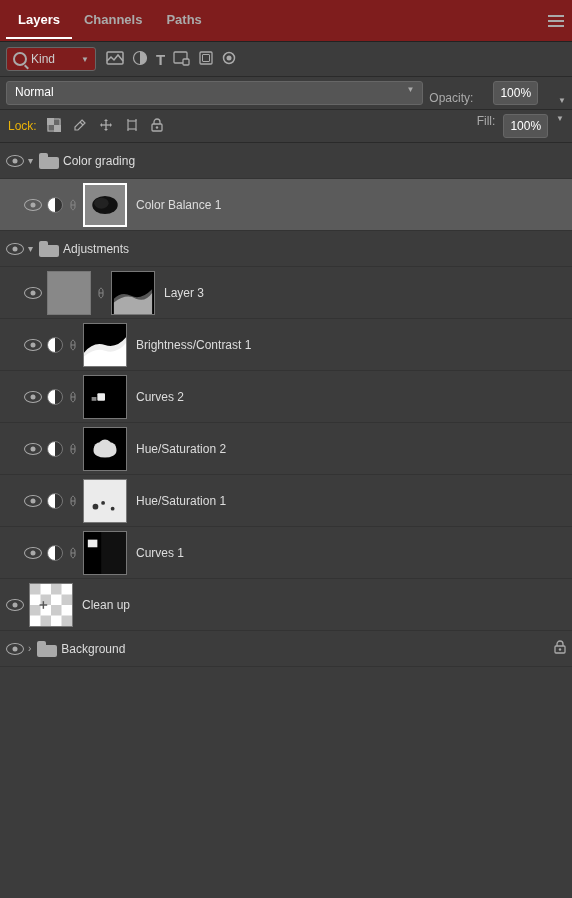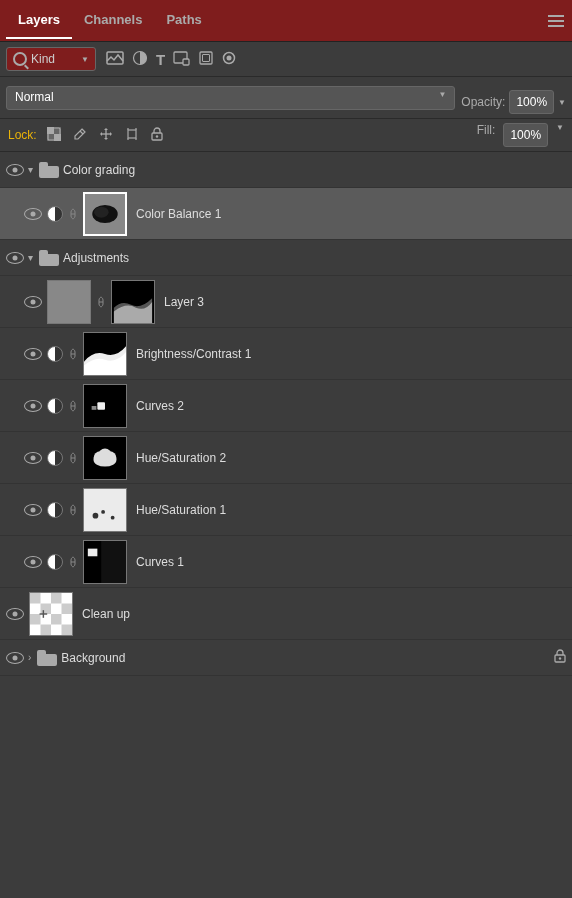--- a/index.html
+++ b/index.html
@@ -125,24 +125,23 @@
       font-size: 12px;
       font-weight: 500;
       gap: 4px;
       cursor: pointer;
       flex: 1;
       height: 24px;
     }
     .blend-select .arrow { font-size: 8px; color: #aaa; margin-left: auto; }
     .opacity-control {
       display: flex;
-      align-items: center;
-      gap: 4px;
+      align-items: flex-end;
+      gap: 20px;
       margin-left: auto;
-      margin-top: 9px;
     }
     .opacity-label { color: #aaa; font-size: 12px; }
     .opacity-value {
       background: #555;
       border: 1px solid #666;
       border-radius: 3px;
       padding: 3px 6px;
       color: #fff;
       font-size: 12px;
       min-width: 44px;

